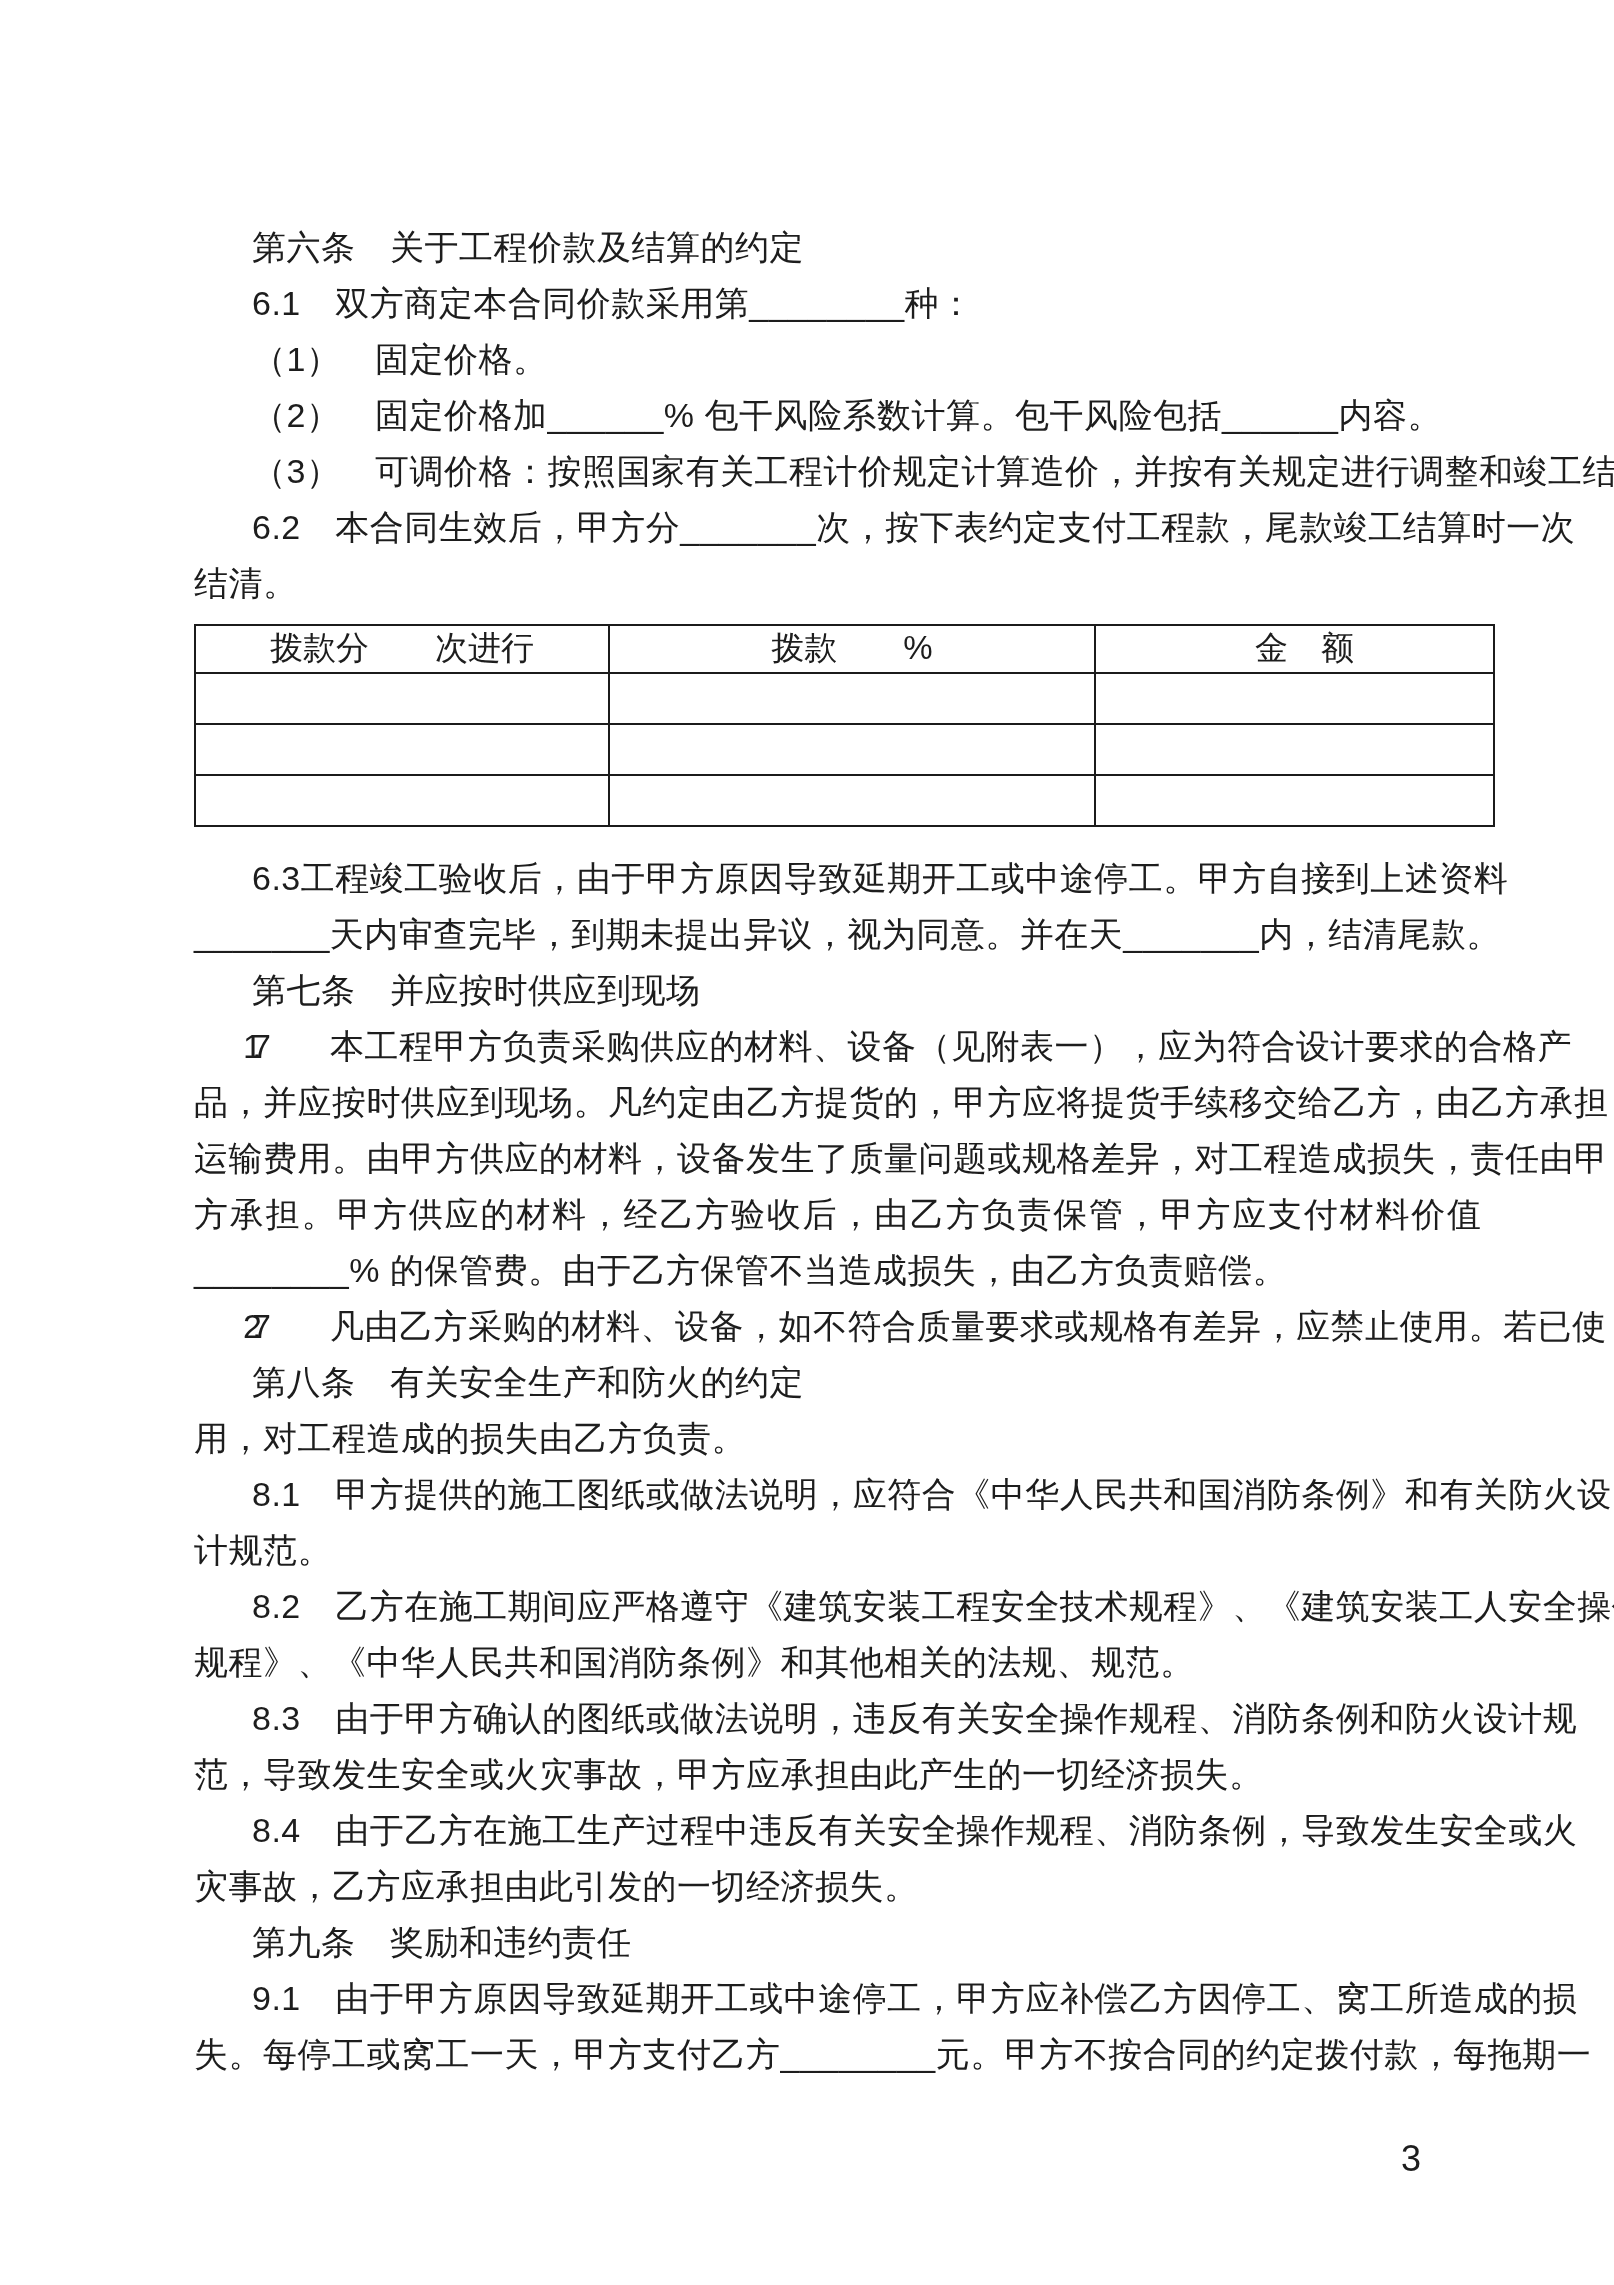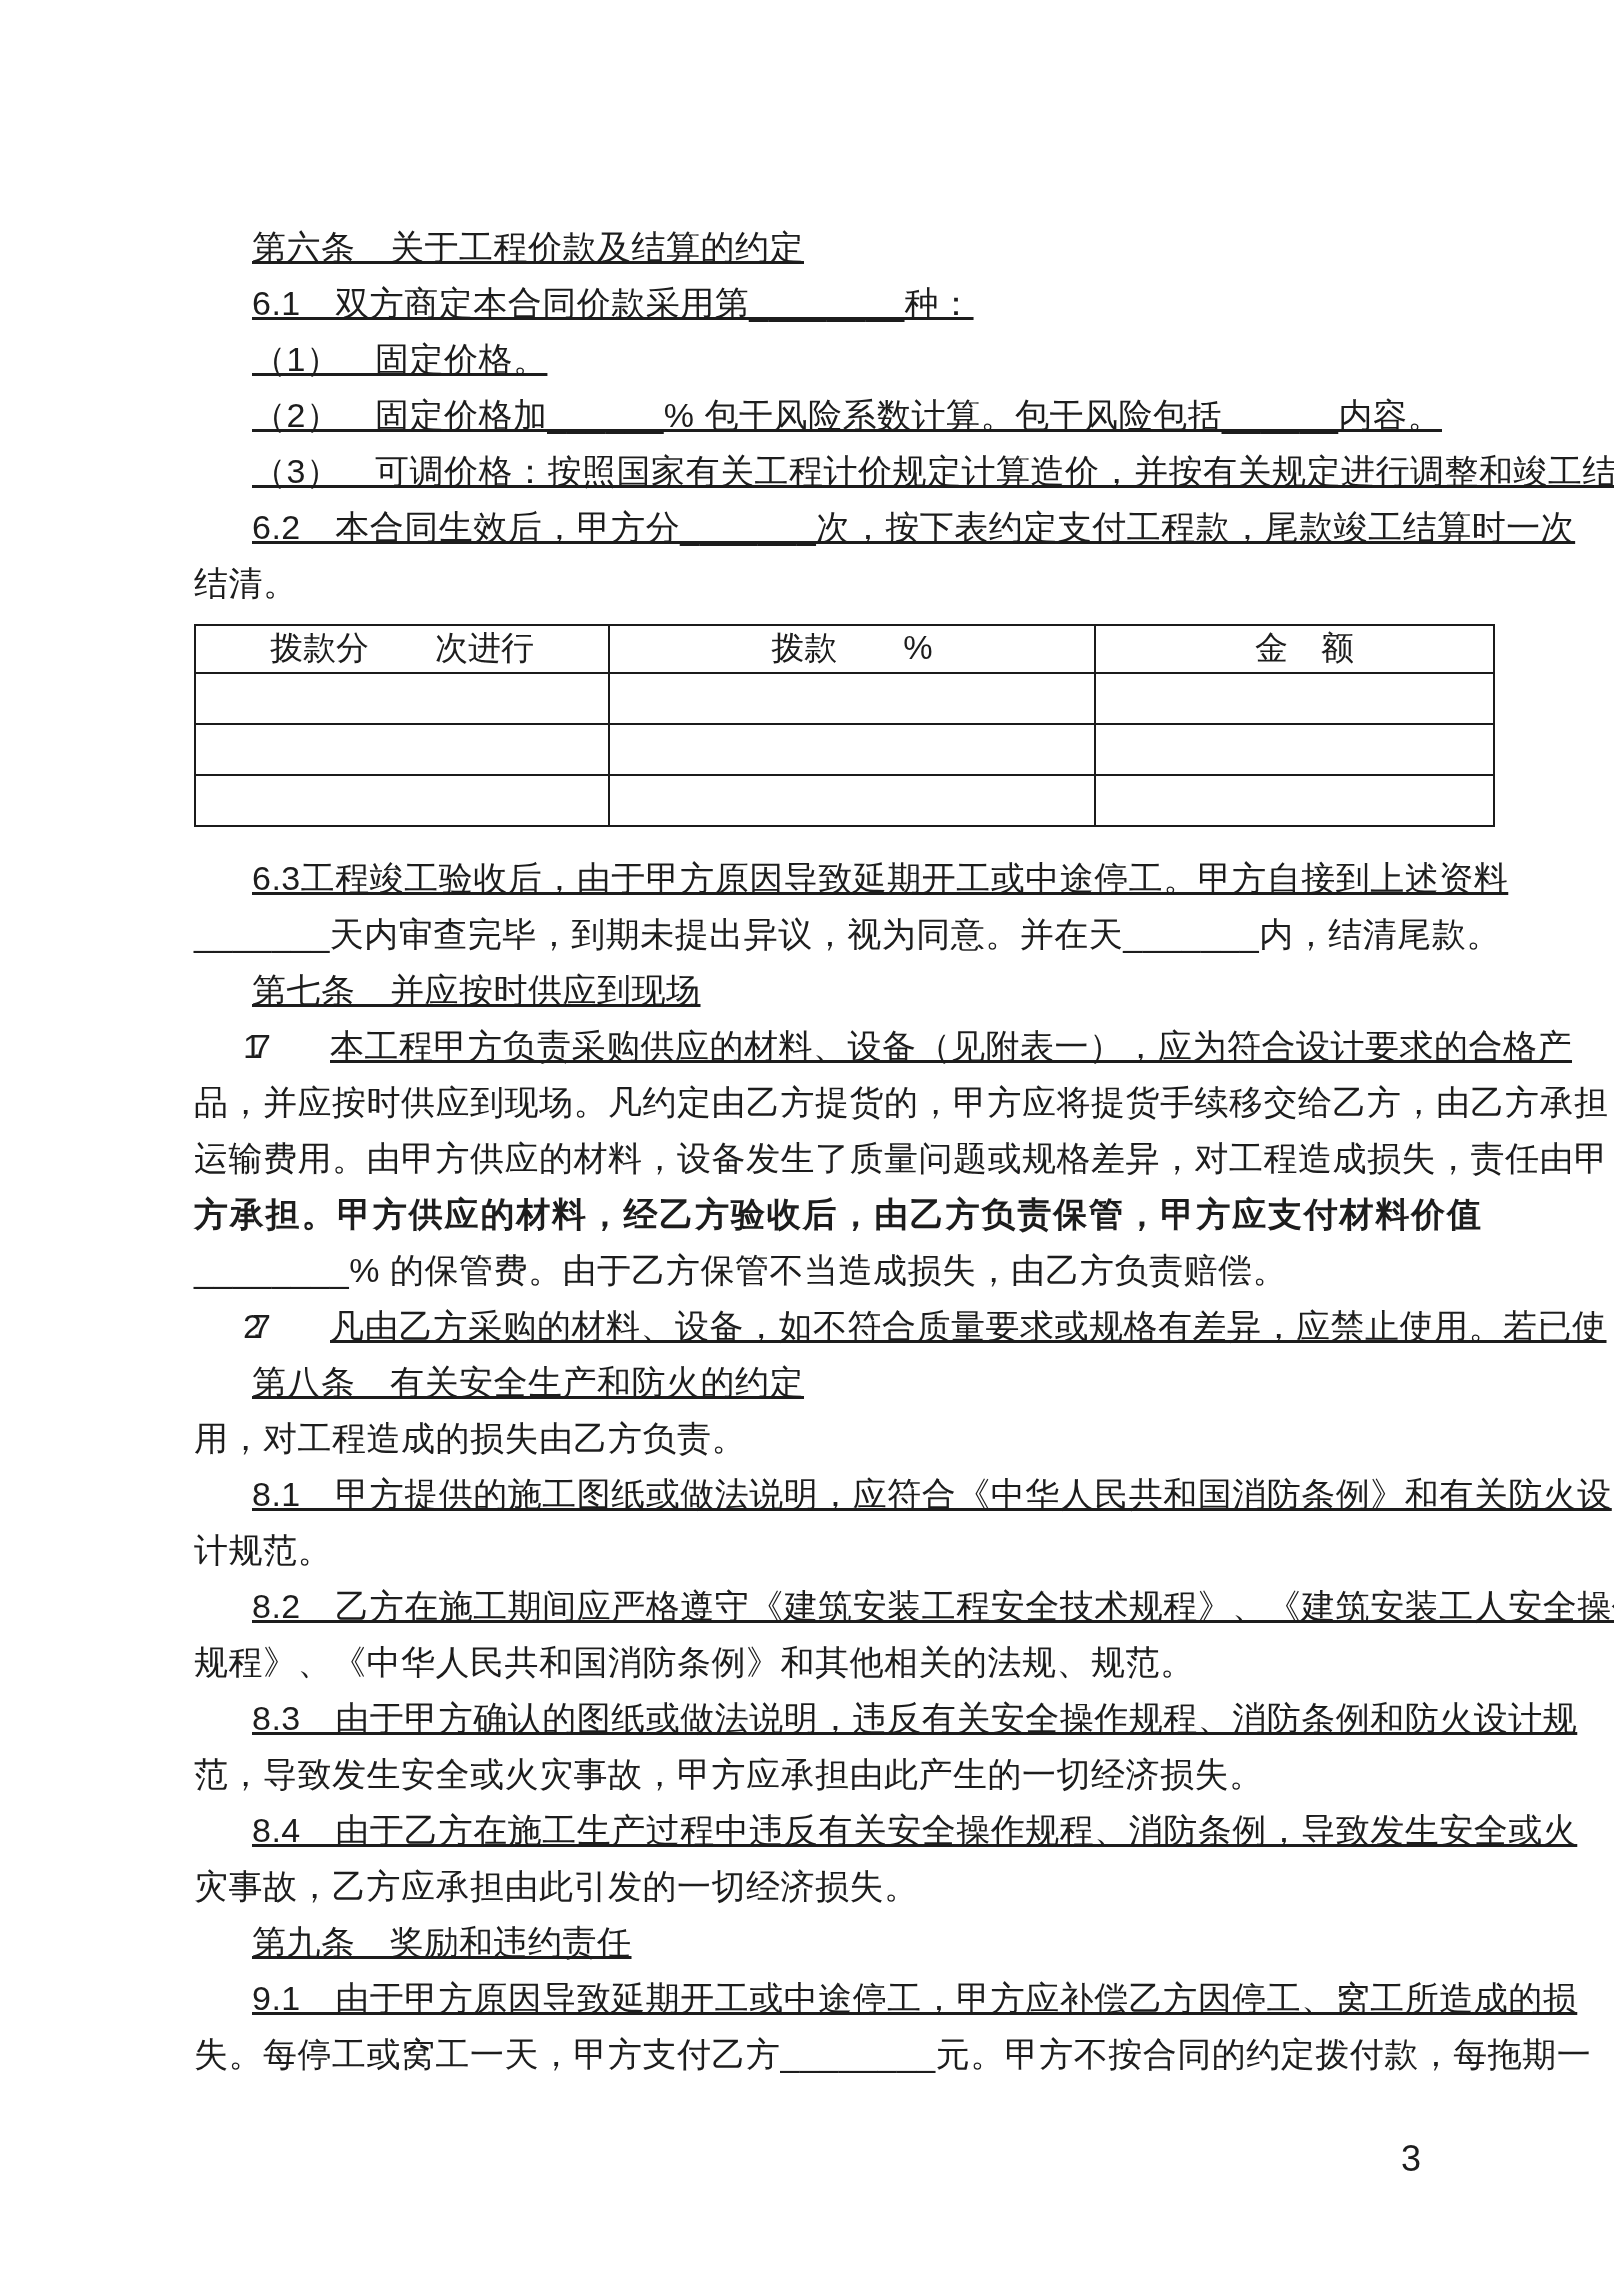--- a/index.html
+++ b/index.html
@@ -17,22 +17,22 @@
     left:194px; top:219px;
     width:1228px;
   }
   .ln {
     font-size:34px;
     line-height:56px;
     height:56px;
     white-space:nowrap;
     letter-spacing:0.5px;
   }
-  .indent { text-indent:58px;text-decoration:underline; }
-  .stretch { letter-spacing:1.8px;font-weight:bold; }
+  .indent { text-indent:58px; }
+  .stretch { letter-spacing:1.8px; }
   
   .sq {
     display:inline-block;
     width:33px;
     overflow:visible;
     letter-spacing:-0.55em;
     margin-right:45px;
     text-indent:0;
   }
   .mtab {

